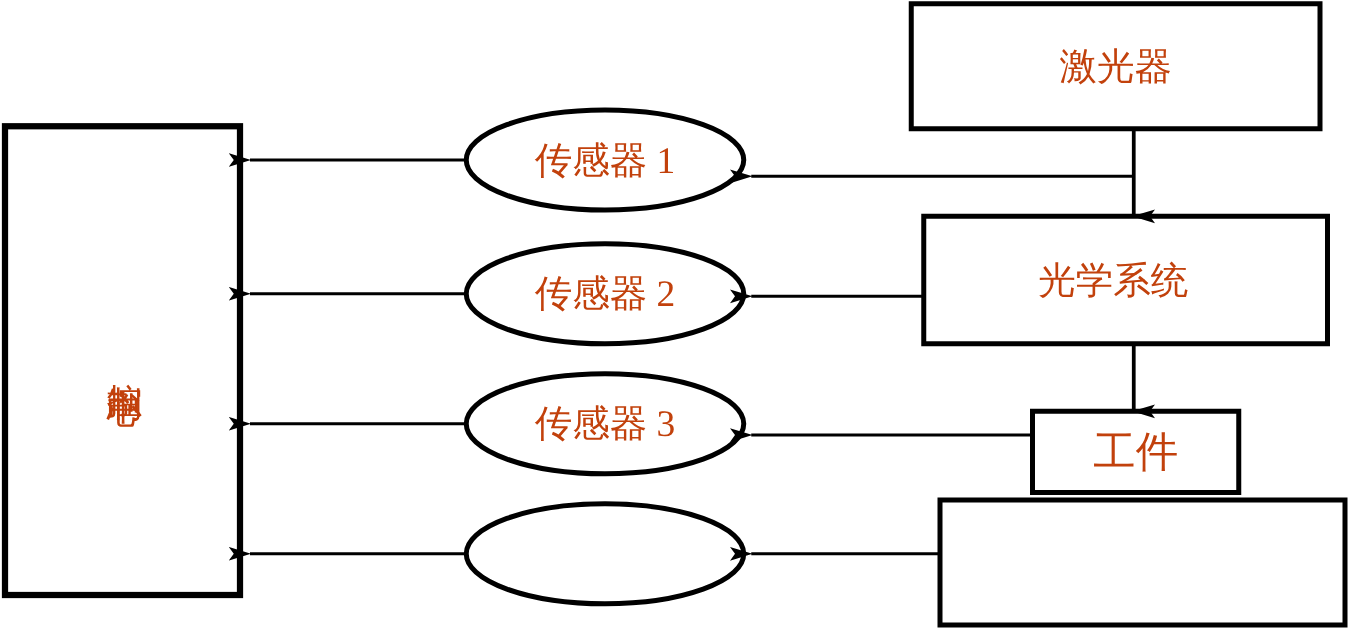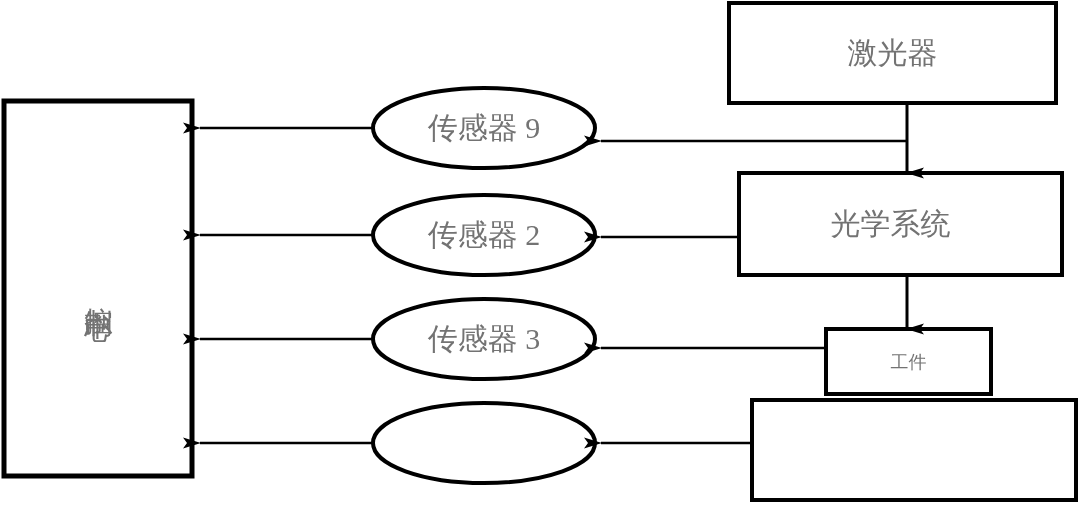--- a/index.html
+++ b/index.html
@@ -21,34 +21,34 @@
     top: 0;
     width: 1080px;
     height: 505px;
   }
   .node-label {
     position: absolute;
     display: flex;
     align-items: center;
     justify-content: center;
     text-align: center;
-    color: #737373;
+    color: #c2410c;
     font-family: "Liberation Serif", "DejaVu Serif", serif;
     pointer-events: none;
     white-space: pre;
   }
   .label-vertical {
     writing-mode: vertical-rl;
     text-orientation: upright;
     letter-spacing: 2px;
     white-space: normal;
   }
   .lbl-28 { font-size: 28px; }
   .lbl-30 { font-size: 30px; }
-  .lbl-26 { font-size: 18px; }
+  .lbl-26 { font-size: 34px; }
 </style>
 </head>
 <body>
 
 <div id="diagram-root">
 
   <svg class="diagram-svg" viewBox="0 0 1080 505">
     <defs>
       <marker id="arrow-left" markerWidth="18" markerHeight="14" refX="1" refY="7" orient="auto" markerUnits="userSpaceOnUse">
         <path d="M 0 7 L 18 1.5 L 14 7 L 18 12.5 Z" fill="#000000"></path>
@@ -83,21 +83,21 @@
 
     <line x1="739" y1="237" x2="601" y2="237" stroke="#000000" stroke-width="2.5" marker-end="url(#arrow-left)"></line>
 
     <line x1="826" y1="348" x2="601" y2="348" stroke="#000000" stroke-width="2.5" marker-end="url(#arrow-left)"></line>
 
     <line x1="752" y1="443" x2="601" y2="443" stroke="#000000" stroke-width="2.5" marker-end="url(#arrow-left)"></line>
   </svg>
 
   <div class="node-label label-vertical lbl-28" style="left:4px; top:101px; width:188px; height:375px;">控制中心</div>
 
-  <div class="node-label lbl-30" style="left:373px; top:88px; width:222px; height:80px;">传感器 9</div>
+  <div class="node-label lbl-30" style="left:373px; top:88px; width:222px; height:80px;">传感器 1</div>
 
   <div class="node-label lbl-30" style="left:373px; top:195px; width:222px; height:80px;text-align:center;">传感器 2</div>
 
   <div class="node-label lbl-30" style="left:373px; top:299px; width:222px; height:80px;">传感器 3</div>
 
 
   <div class="node-label lbl-30" style="left:729px; top:3px; width:327px; height:100px;">激光器</div>
 
   <div class="node-label lbl-30" style="left:729px; top:173px; width:323px; height:102px;">光学系统</div>
 

